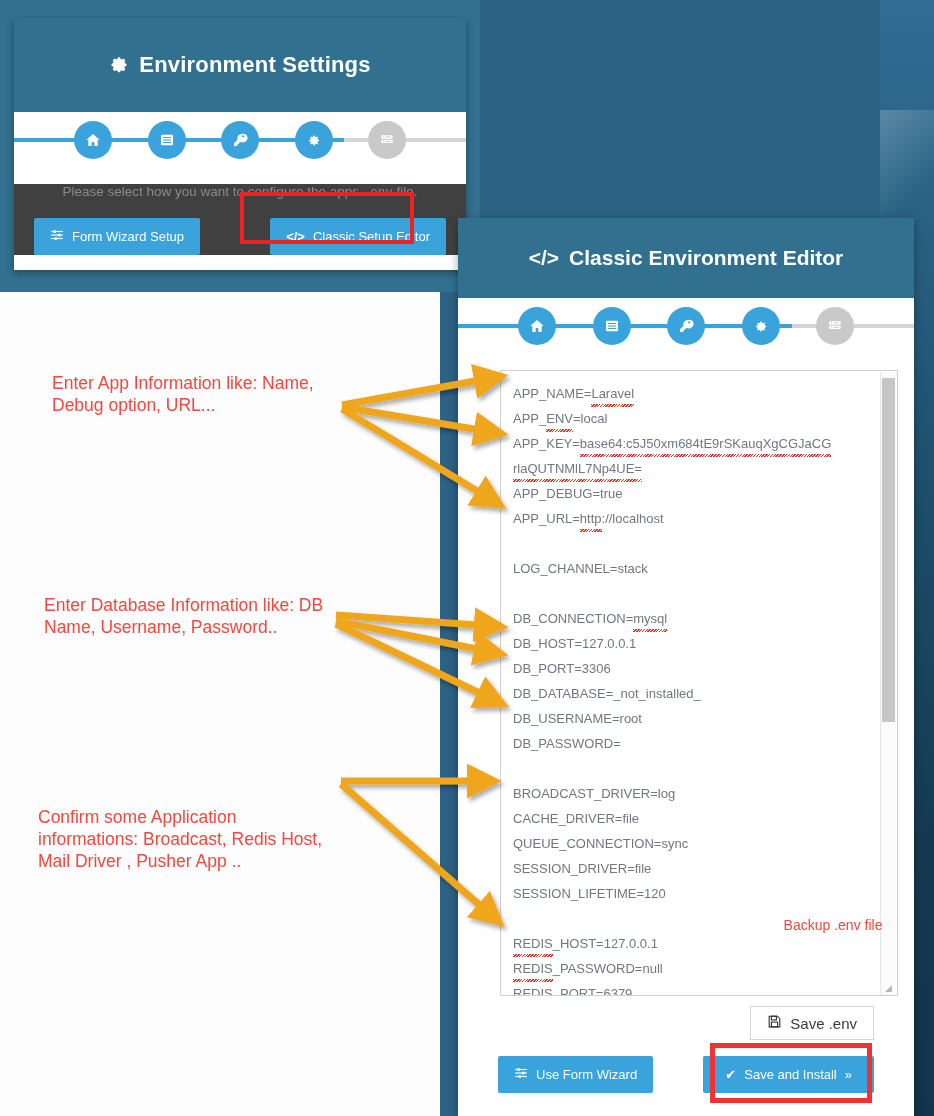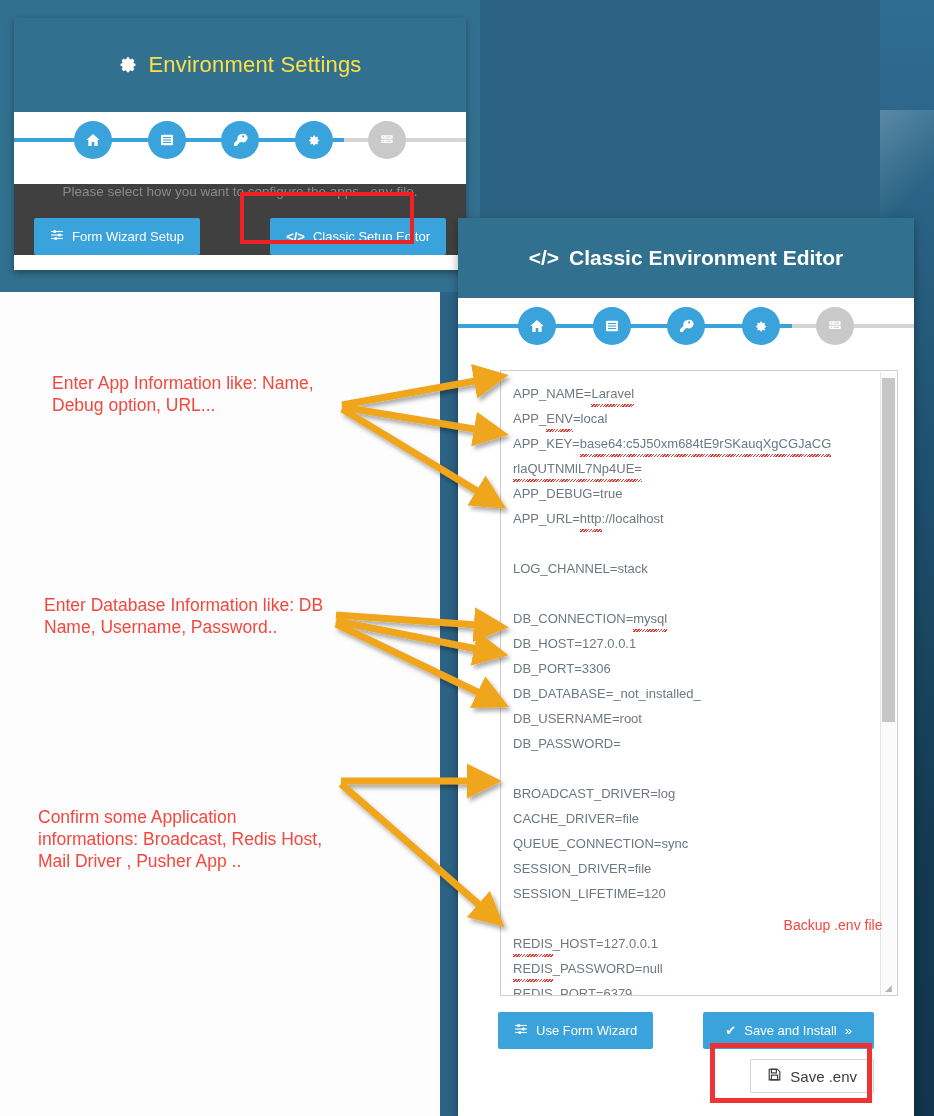--- a/index.html
+++ b/index.html
@@ -29,21 +29,21 @@
 
   
   #card-env-settings{
     position:absolute;left:14px;top:18px;width:452px;height:252px;
     background:#ffffff;box-shadow:0 3px 7px rgba(0,0,0,.35);
   }
   #card-env-settings .card-head{
     height:94px;background:#32708f;display:flex;align-items:center;justify-content:center;
   }
   #card-env-settings .card-head .title{
-    color:#fde047;font-size:22px;font-weight:normal;letter-spacing:.2px;
+    color:#ffffff;font-size:22px;font-weight:bold;letter-spacing:.2px;
     display:flex;align-items:center;gap:10px;
   }
   .gear-glyph{font-size:19px;display:inline-block;line-height:1;}
 
   .stepbar{position:relative;height:58px;}
   .stepbar .bar-blue{position:absolute;left:0;top:26px;height:4px;background:#3aa3dc;}
   .stepbar .bar-grey{position:absolute;top:26px;height:4px;background:#d4d4d4;right:0;}
   .stepbar .dots{position:absolute;left:0;top:0;width:100%;display:flex;justify-content:space-between;padding:0 60px;box-sizing:border-box;}
   .dot{width:38px;height:38px;border-radius:50%;background:#3aa3dc;color:#fff;
        display:flex;align-items:center;justify-content:center;margin-top:9px;flex:0 0 auto;}
@@ -270,51 +270,51 @@
   <div id="env-textarea-wrap">
     <div id="env-textarea">
       <div id="env-text"><div><span>APP_NAME=</span><span class="sp">Laravel</span></div><div><span>APP_</span><span class="sp">ENV</span><span>=local</span></div><div><span>APP_KEY=</span><span class="sp">base64:c5J50xm684tE9rSKauqXgCGJaCG</span><span class="sp">rlaQUTNMlL7Np4UE=</span></div><div><span>APP_DEBUG=true</span></div><div><span>APP_URL=</span><span class="sp">http</span><span>://localhost</span></div><div>&nbsp;</div><div><span>LOG_CHANNEL=stack</span></div><div>&nbsp;</div><div><span>DB_CONNECTION=</span><span class="sp">mysql</span></div><div><span>DB_HOST=127.0.0.1</span></div><div><span>DB_PORT=3306</span></div><div><span>DB_DATABASE=_not_installed_</span></div><div><span>DB_USERNAME=root</span></div><div><span>DB_PASSWORD=</span></div><div>&nbsp;</div><div><span>BROADCAST_DRIVER=log</span></div><div><span>CACHE_DRIVER=file</span></div><div><span>QUEUE_CONNECTION=sync</span></div><div><span>SESSION_DRIVER=file</span></div><div><span>SESSION_LIFETIME=120</span></div><div>&nbsp;</div><div><span class="sp">REDIS</span><span>_HOST=127.0.0.1</span></div><div><span class="sp">REDIS</span><span>_PASSWORD=null</span></div><div><span class="sp">REDIS</span><span>_PORT=6379</span></div></div>
       <div id="env-scrollbar">
         <div id="env-scroll-thumb"></div>
       </div>
       <div id="env-resize">◢</div>
     </div>
   </div>
 
+  <div id="save-env-row">
+    <button id="btn-save-env">
+      <span>
+        <svg width="15" height="15" viewBox="0 0 24 24" fill="none" stroke="#333" stroke-width="1.8">
+            <path d="M3.5 3.5h13L20.5 7.5v13h-17z"></path>
+            <rect x="7" y="3.5" width="8" height="6"></rect>
+            <rect x="7" y="13" width="10" height="7.5"></rect>
+          </svg>
+      </span>
+      <span>Save .env</span>
+    </button>
+  </div>
+
   <div id="footer-row">
     <button class="btn-blue">
       <span>
         <svg width="14" height="14" viewBox="0 0 24 24" fill="#fff">
             <rect x="2" y="5" width="20" height="2"></rect>
             <circle cx="8" cy="6" r="2.6"></circle>
             <rect x="2" y="11" width="20" height="2"></rect>
             <circle cx="16" cy="12" r="2.6"></circle>
             <rect x="2" y="17" width="20" height="2"></rect>
             <circle cx="10" cy="18" r="2.6"></circle>
           </svg>
       </span>
       <span>Use Form Wizard</span>
     </button>
     <button id="btn-save-install">
       <span>✔</span>
       <span>Save and Install</span>
       <span>»</span>
-    </button>
-  </div>
-
-  <div id="save-env-row">
-    <button id="btn-save-env">
-      <span>
-        <svg width="15" height="15" viewBox="0 0 24 24" fill="none" stroke="#333" stroke-width="1.8">
-            <path d="M3.5 3.5h13L20.5 7.5v13h-17z"></path>
-            <rect x="7" y="3.5" width="8" height="6"></rect>
-            <rect x="7" y="13" width="10" height="7.5"></rect>
-          </svg>
-      </span>
-      <span>Save .env</span>
     </button>
   </div>
 </div>
 <div id="hl-save-install"></div>
 
 <div class="anno" id="anno-app">Enter App Information like: Name, Debug option, URL...</div>
 <div class="anno" id="anno-db">Enter Database Information like: DB Name, Username, Password..</div>
 <div class="anno" id="anno-confirm">Confirm some Application informations: Broadcast, Redis Host, Mail Driver , Pusher App ..</div>
 <div class="anno" id="anno-backup">Backup .env file</div>
 

